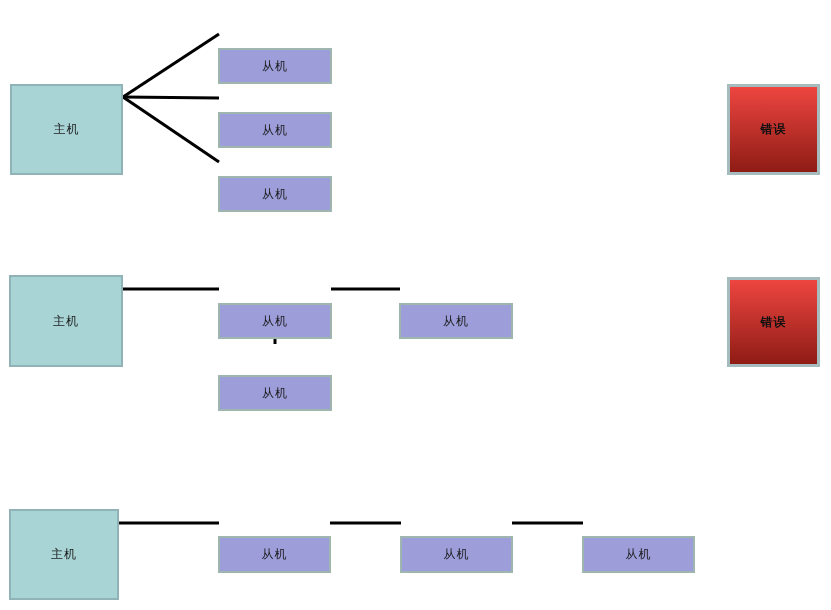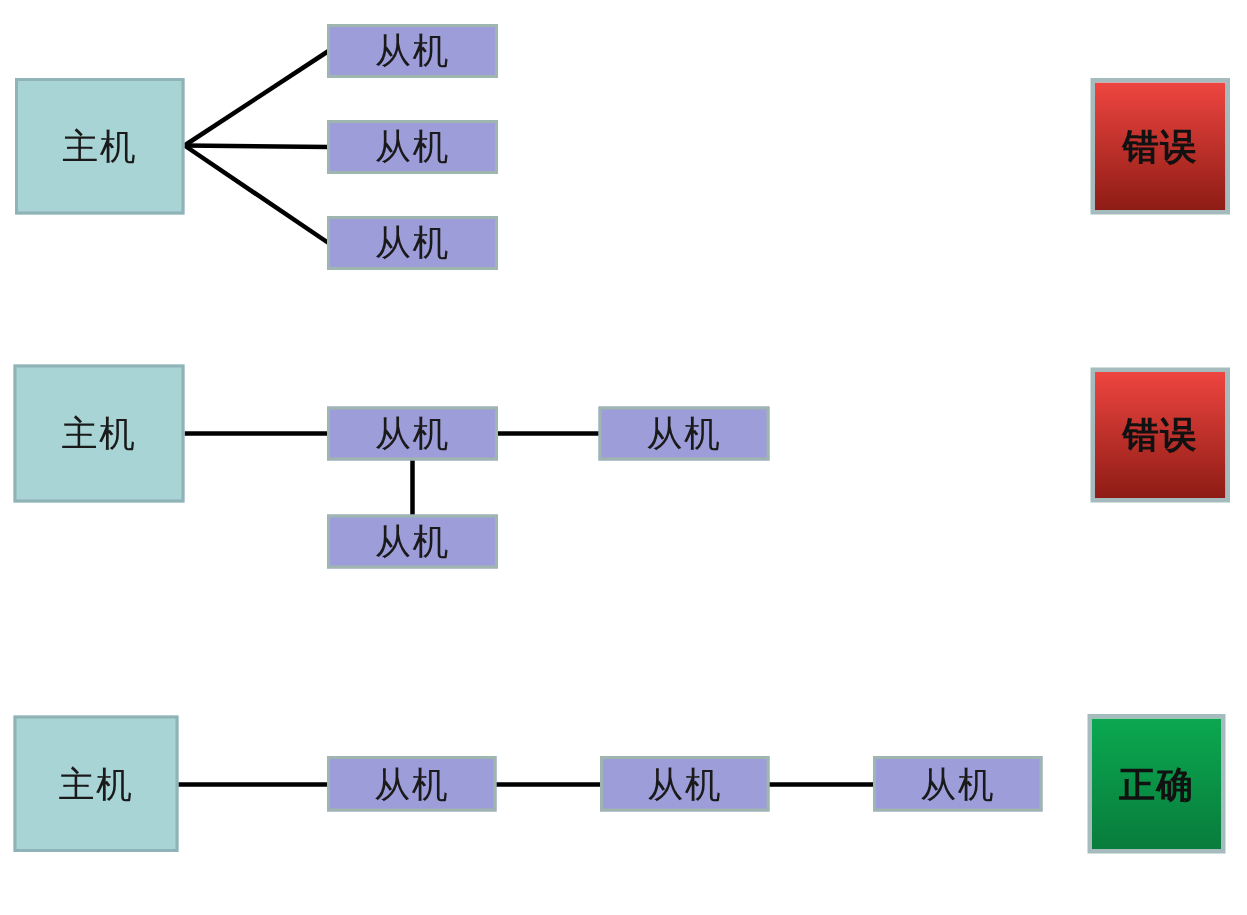--- a/index.html
+++ b/index.html
@@ -21,24 +21,25 @@
     top: 0;
     width: 831px;
     height: 610px;
     pointer-events: none;
   }
   .node {
     position: absolute;
     display: flex;
     align-items: center;
     justify-content: center;
-    font-size: 24px;
+    font-size: 12px;
     color: #1a1a1a;
     letter-spacing: 1px;
     box-sizing: border-box;
+    margin-top: 32px;
   }
   .master {
     background: var(--master_fill, #a8d4d6);
     border: 2px solid var(--master_border, #8fb3b6);
     font-family: Liberation Serif, serif;
   }
   .slave {
     background: var(--slave_fill, #9d9dda);
     border: 2px solid var(--slave_border, #9eb5b0);
   }
@@ -87,15 +88,14 @@
   <div class="node master" style="left:9px;  top:243px; width:114px; height:92px;">主机</div>
   <div class="node slave" style="left:218px; top:271px; width:114px; height:36px;">从机</div>
   <div class="node slave" style="left:399px; top:271px; width:114px; height:36px;">从机</div>
   <div class="node slave" style="left:218px; top:343px; width:114px; height:36px;">从机</div>
   <div class="node verdict error" style="left:727px; top:245px; width:93px; height:90px;">错误</div>
 
   <div class="node master" style="left:9px;  top:477px; width:110px; height:91px;">主机</div>
   <div class="node slave" style="left:218px; top:504px; width:113px; height:37px;">从机</div>
   <div class="node slave" style="left:400px; top:504px; width:113px; height:37px;">从机</div>
   <div class="node slave" style="left:582px; top:504px; width:113px; height:37px;">从机</div>
-  <div class="node verdict correct" style="left:725px; top:476px; width:92px; height:93px;">正确</div>
 
 </div>
 
 </body></html>

